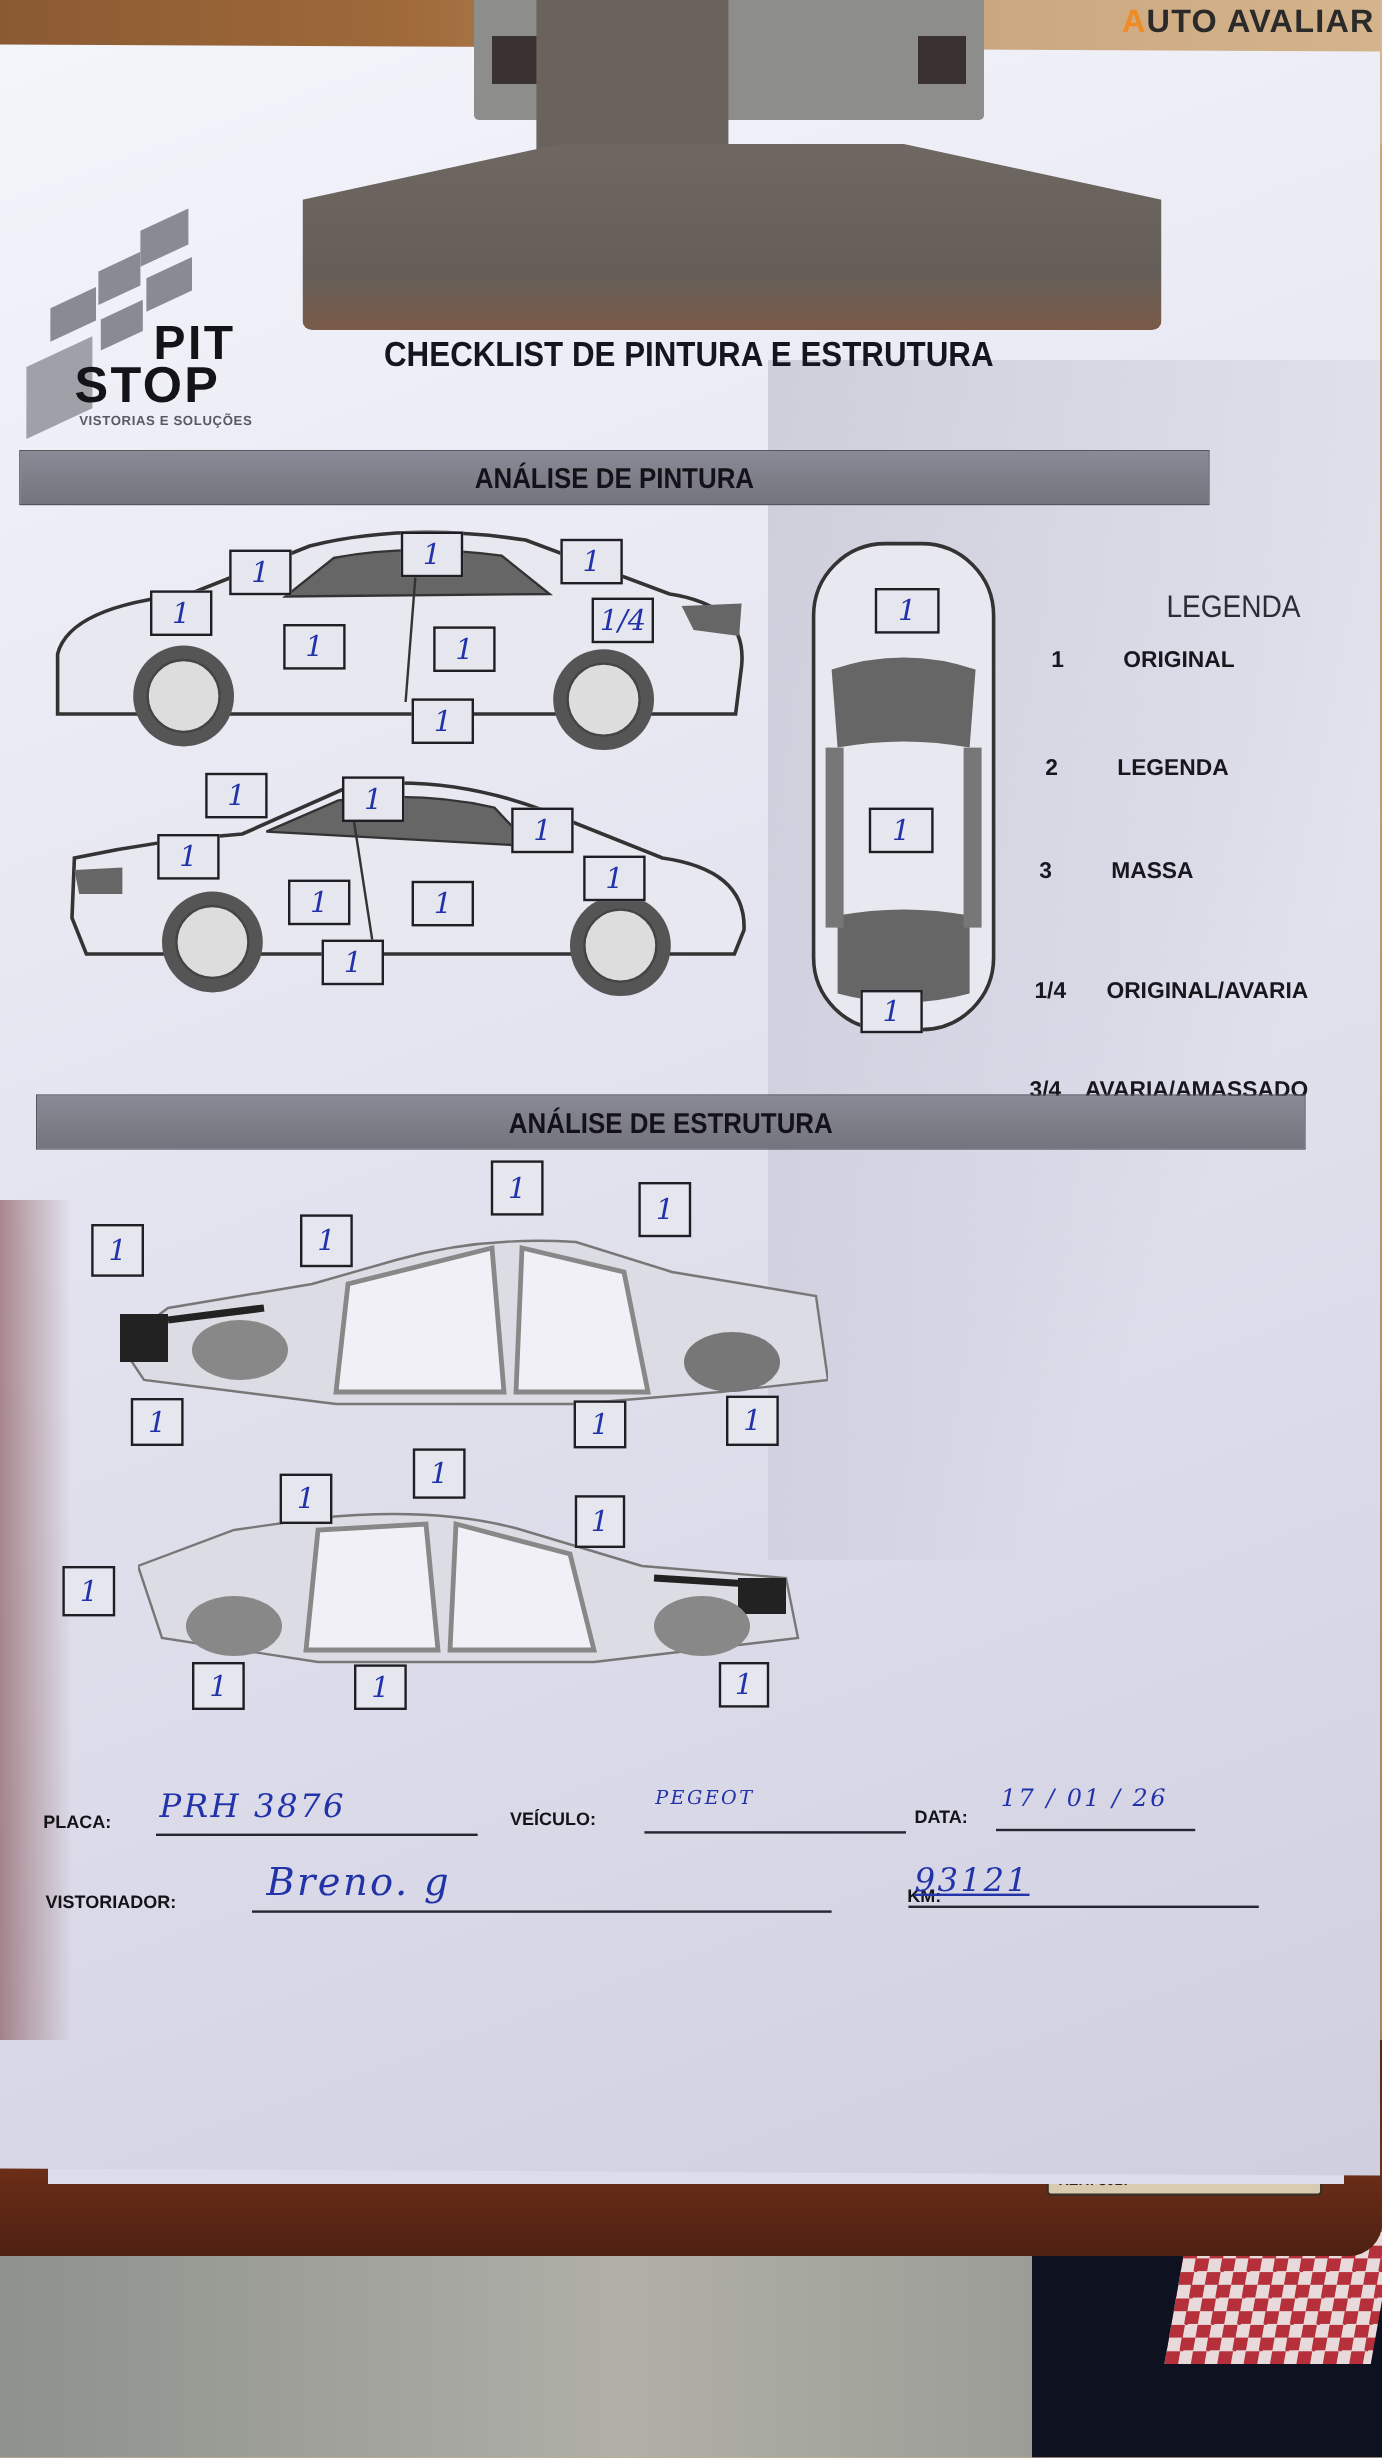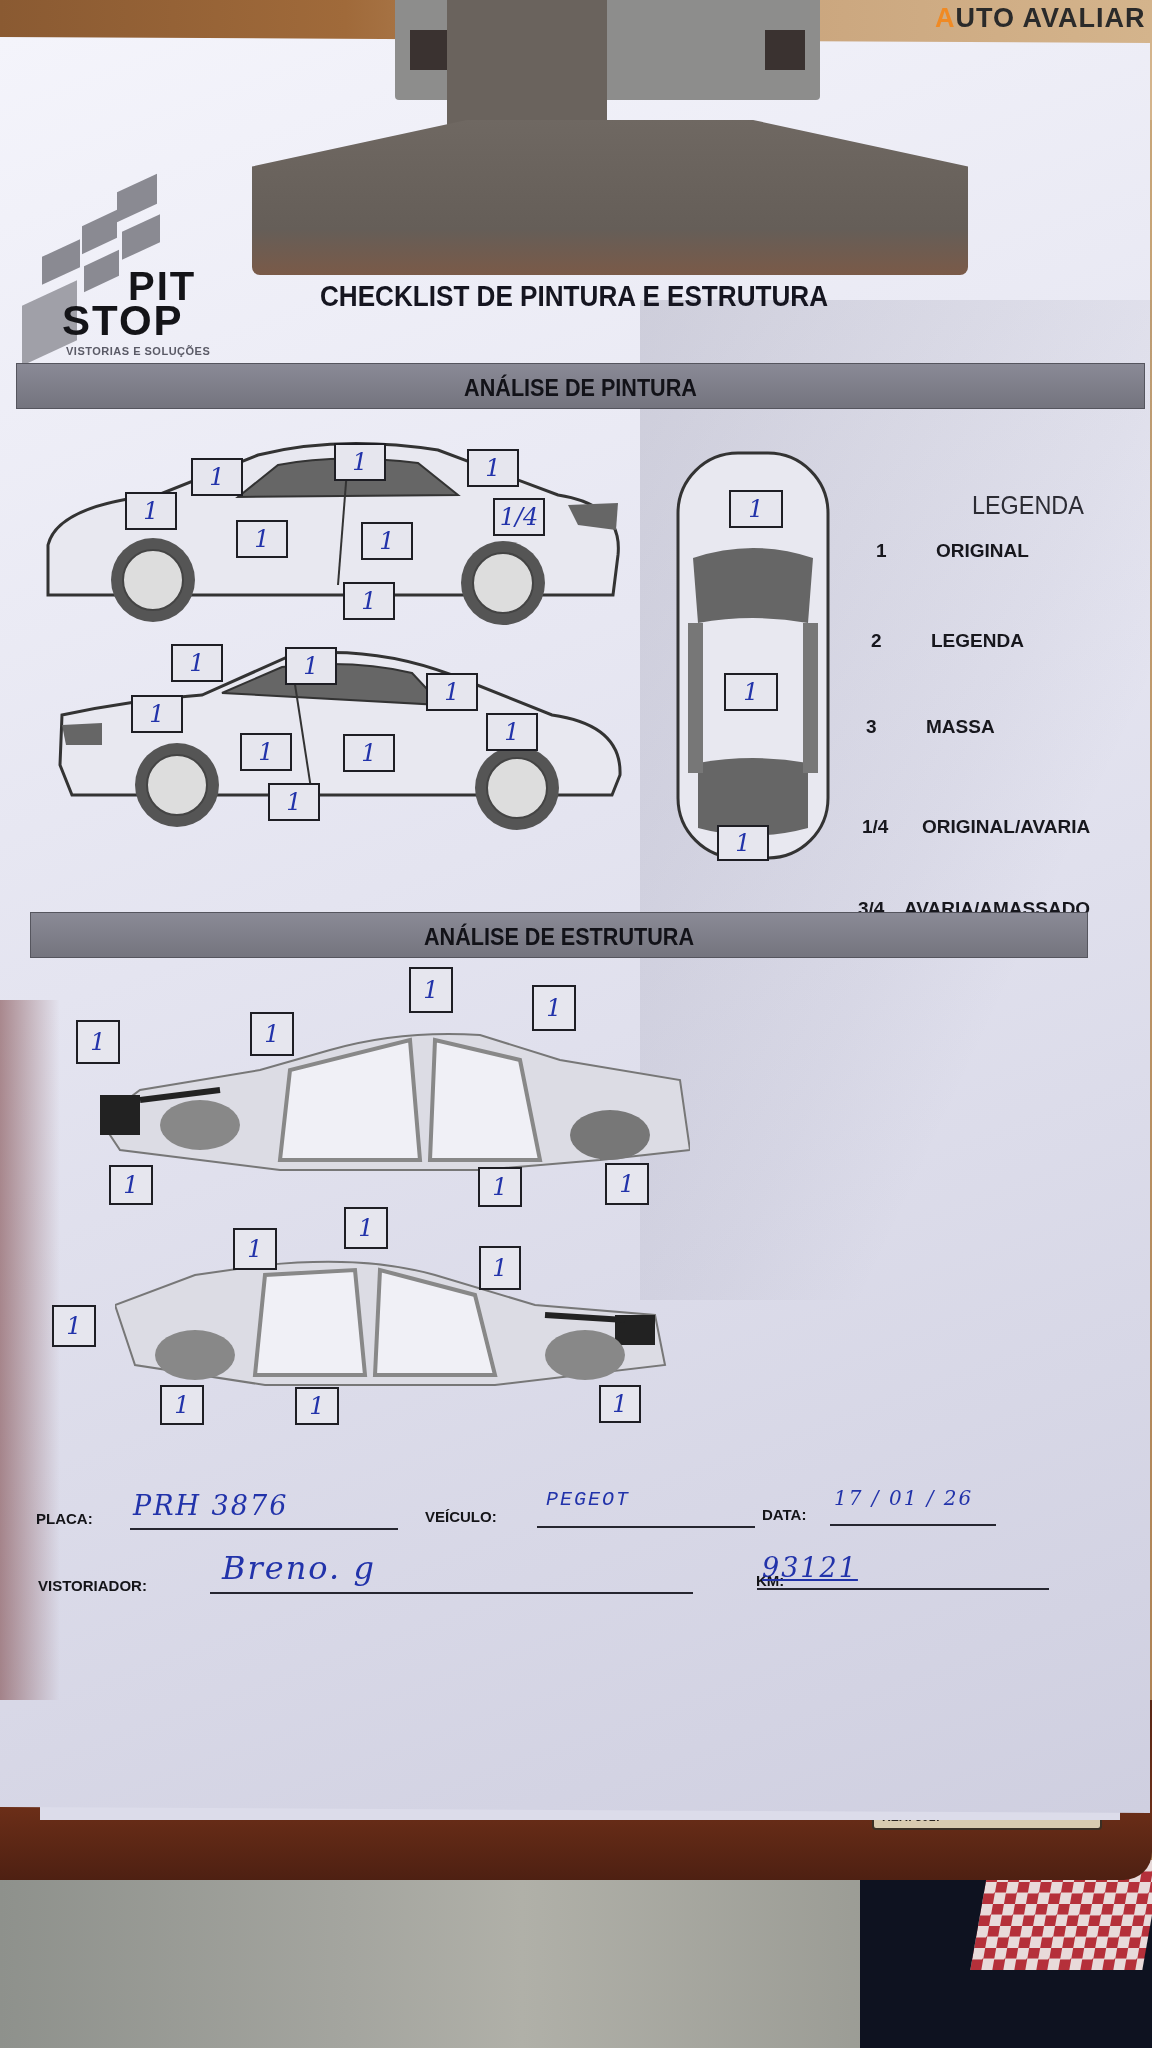--- a/index.html
+++ b/index.html
@@ -122,21 +122,21 @@
     <span style="left:62px;top:80px;width:35px;height:26px;"></span>
     <span style="left:0px;top:115px;width:55px;height:60px;background:#a0a0a8;"></span>
   </div>
   <div class="logo-pit">PIT</div>
   <div class="logo-stop">STOP</div>
   <div class="logo-sub">VISTORIAS E SOLUÇÕES</div>
 </div>
 
 <div class="main-title">CHECKLIST DE PINTURA E ESTRUTURA</div>
 
-<div class="section-bar" style="left:16px;top:363px;width:1129px;">
+<div class="section-bar" style="left:16px;top:375px;width:992px;">
   <div class="label">ANÁLISE DE PINTURA</div>
 </div>
 
 <svg class="car-svg" style="left:38px;top:435px;" width="590" height="200" viewBox="0 0 590 200">
   <path d="M10 110 Q20 70 120 60 L220 20 Q300 0 400 15 L520 60 Q585 70 580 120 L575 160 L10 160 Z" fill="#e8e8f0" stroke="#333" stroke-width="3"></path>
   <path d="M200 62 L240 30 Q300 18 380 28 L420 60 Z" fill="#666" stroke="#333" stroke-width="2"></path>
   <line x1="310" y1="22" x2="300" y2="150" stroke="#333" stroke-width="2"></line>
   <circle cx="115" cy="145" r="42" fill="#555"></circle>
     <circle cx="115" cy="145" r="30" fill="#ddd" stroke="#444" stroke-width="2"></circle>
   <circle cx="465" cy="148" r="42" fill="#555"></circle>
@@ -241,21 +241,21 @@
 <div class="mark-box" style="left:160px;top:1385px;width:44px;height:40px;">1</div>
 <div class="mark-box" style="left:295px;top:1387px;width:44px;height:38px;">1</div>
 <div class="mark-box" style="left:599px;top:1385px;width:42px;height:38px;">1</div>
 
 <div class="field-label" style="left:36px;top:1510px;">PLACA:</div>
 <div class="field-line" style="left:130px;top:1528px;width:268px;"></div>
 <div class="field-value" style="left:133px;top:1490px;">PRH 3876</div>
 
 <div class="field-label" style="left:425px;top:1508px;">VEÍCULO:</div>
 <div class="field-line" style="left:537px;top:1526px;width:218px;"></div>
-<div class="field-value" style="left:546px;top:1488px;font-size:20px;font-family:Liberation Mono, monospace;">PEGEOT</div>
+<div class="field-value" style="left:546px;top:1488px;font-size:16px;">PEGEOT</div>
 
 <div class="field-label" style="left:762px;top:1506px;">DATA:</div>
 <div class="field-line" style="left:830px;top:1524px;width:166px;"></div>
 <div class="field-value" style="left:834px;top:1486px;font-size:20px;">17 / 01 / 26</div>
 
 <div class="field-label" style="left:38px;top:1577px;">VISTORIADOR:</div>
 <div class="field-line" style="left:210px;top:1592px;width:483px;"></div>
 <div class="field-value" style="left:222px;top:1549px;font-size:32px;">Breno. g</div>
 
 <div class="field-label" style="left:712px;top:1572px;margin-left:44px;">KM:</div>

